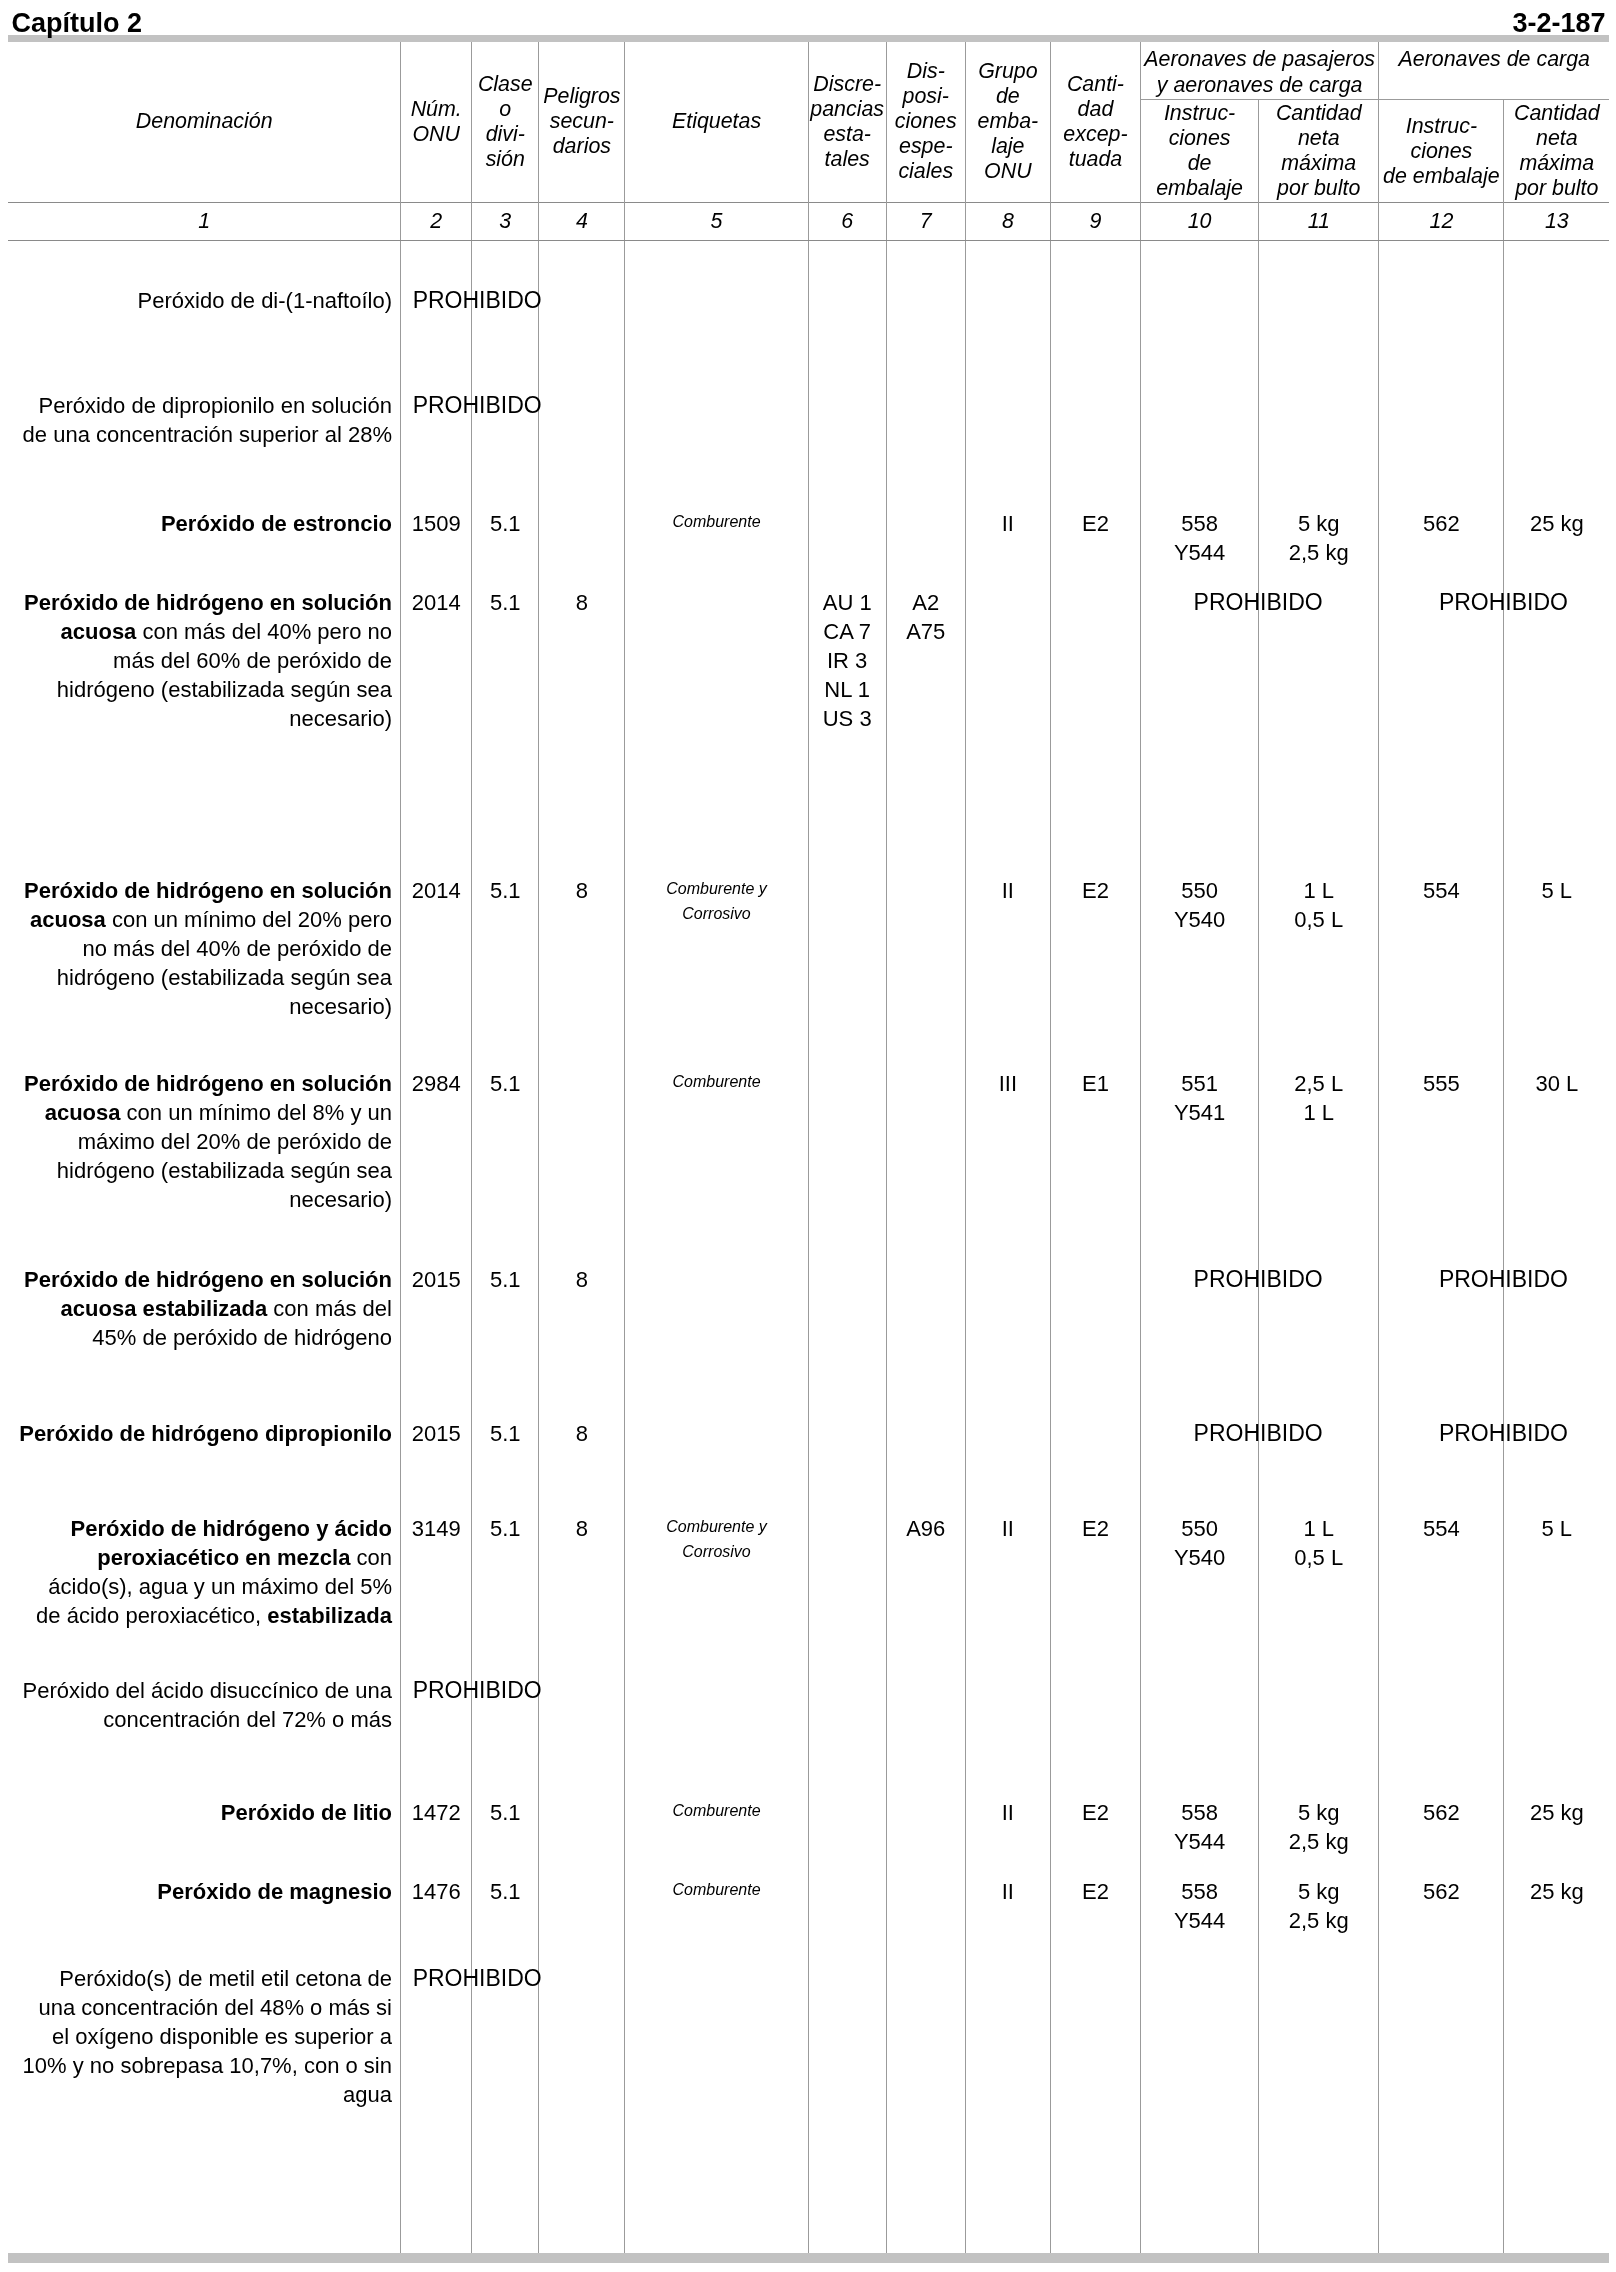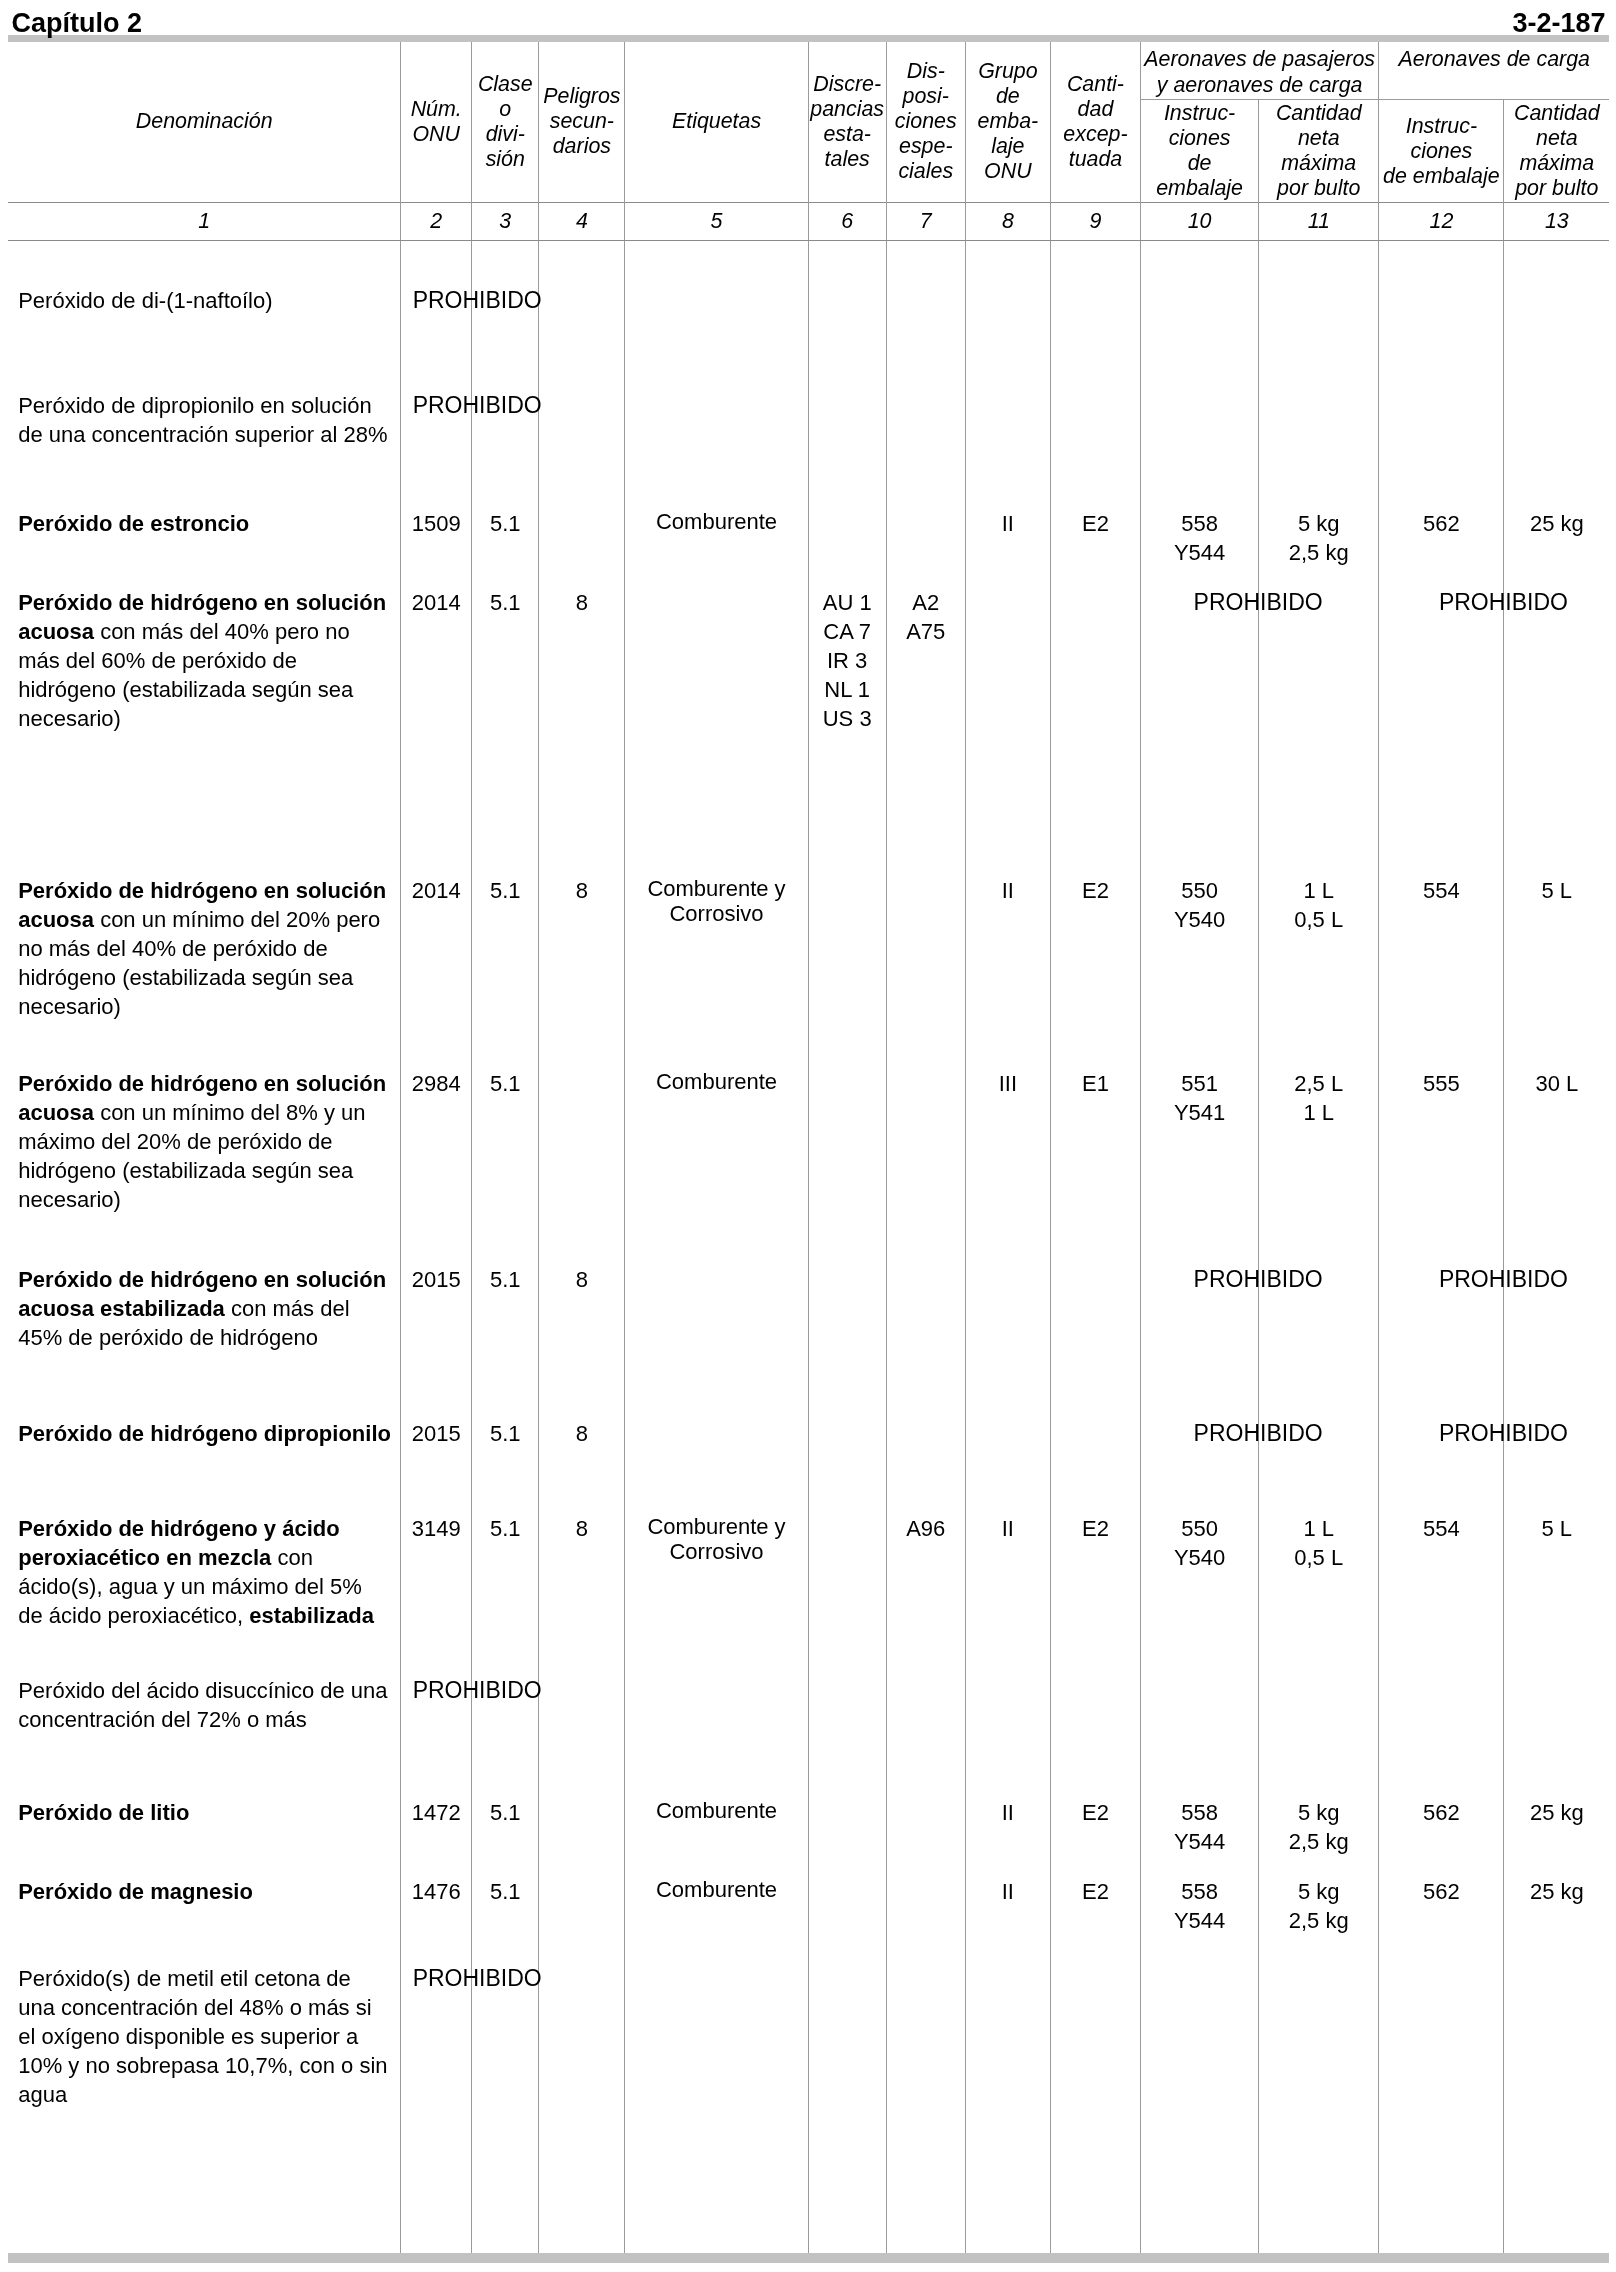--- a/index.html
+++ b/index.html
@@ -16,22 +16,22 @@
   tr.h2{height:96px;}
   tr.h1 td.lbl{vertical-align:middle;}
   tr.h1 td.grp{vertical-align:top;padding-top:4.1px;line-height:26px;border-bottom:0.8px solid #9b9b9b;margin-left:48px;}
   tr.h1 td + td{border-left:0.8px solid #9b9b9b;}
   tr.h2 td{vertical-align:middle;border-left:0.8px solid #9b9b9b;}
   tr.nums{height:38px;}
   tr.nums td{border-top:0.8px solid #8a8a8a;border-bottom:0.8px solid #8a8a8a;vertical-align:middle;}
   tr.nums td + td{border-left:0.8px solid #9b9b9b;}
   tbody td{border-left:0.8px solid #9b9b9b;font-size:22px;line-height:29px;text-align:center;
     white-space:pre-line;padding:8.2px 1.6px 0 1.6px;}
-  tbody td:first-child{border-left:none;text-align:left;padding-left:10px;padding-right:8.2px;}
-  tbody td.c-et{font-size:22px;line-height:25.5px;}
+  tbody td:first-child{border-left:none;text-align:right;padding-left:10px;padding-right:8.2px;}
+  tbody td.c-et{font-size:16px;line-height:25.5px;font-style:italic;}
   tbody td.rel{position:relative;text-decoration:underline;}
   .ov-left{position:absolute;top:8.2px;left:11.5px;white-space:nowrap;font-size:23px;z-index:2;}
   .ov-center{position:absolute;top:8.2px;left:100%;transform:translateX(-50%);white-space:nowrap;font-size:23px;z-index:2;}
   .b{font-weight:bold;}
 </style>
 </head>
 <body>
 
 <div class="topbar">
   <div class="title">Capítulo 2</div>

